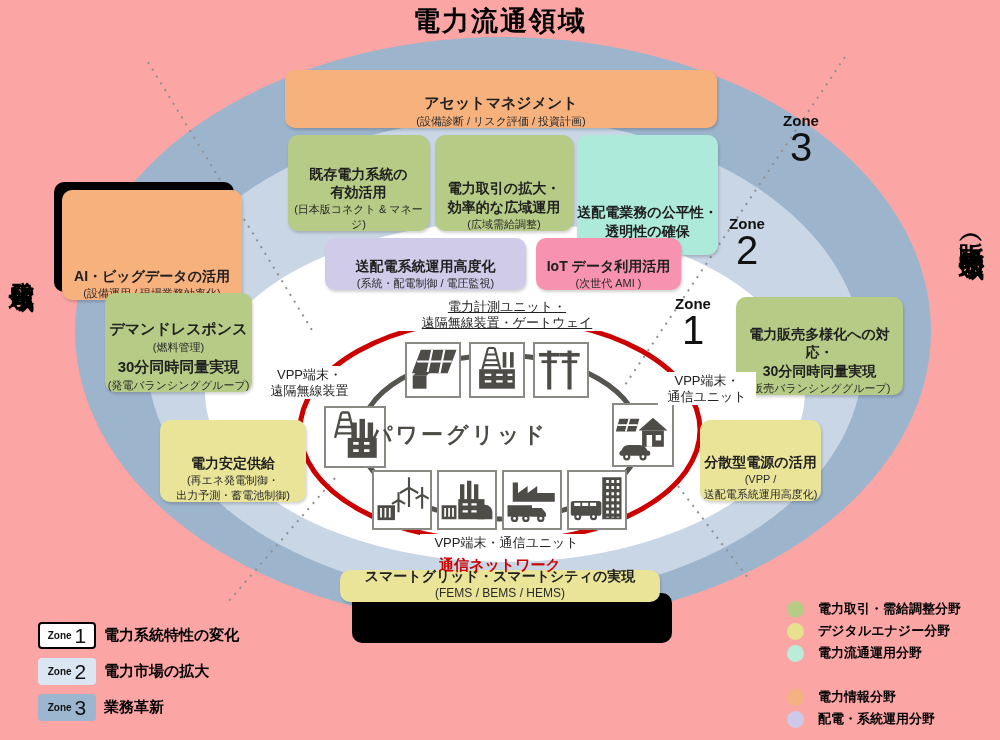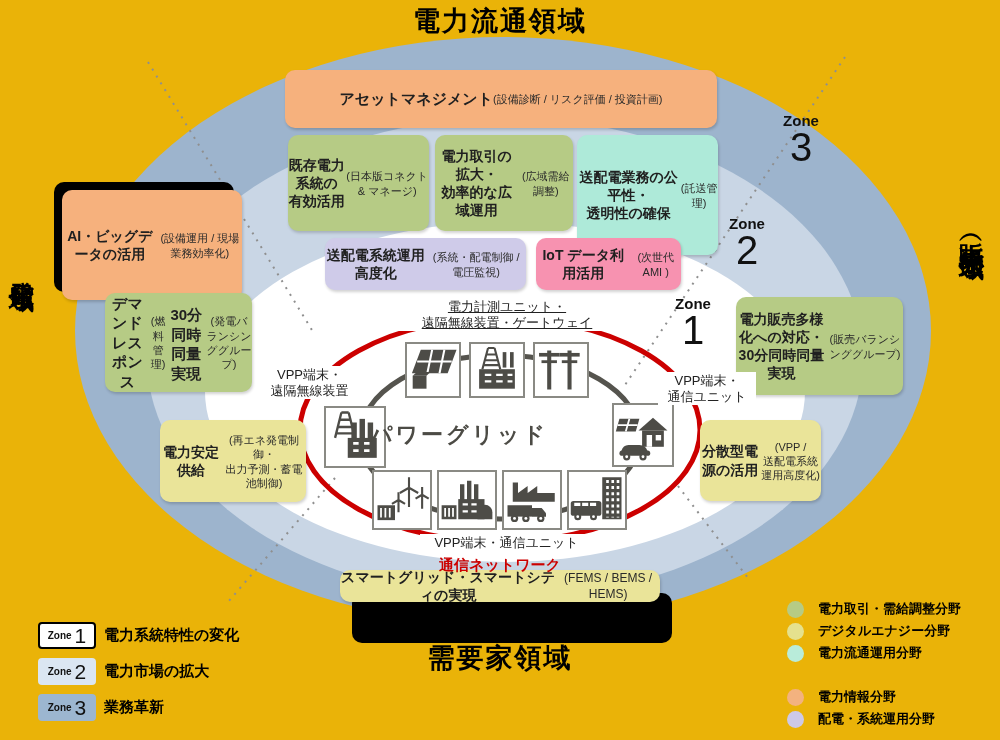--- a/index.html
+++ b/index.html
@@ -1,23 +1,23 @@
 <!DOCTYPE html>
 <html><head>
 <meta charset="utf-8">
 <style>
   html,body{margin:0;padding:0;background:#fff;}
-  #canvas{position:relative;width:1000px;height:740px;background:#eab308;overflow:hidden;
+  #canvas{position:relative;width:1000px;height:740px;background:#fca5a5;overflow:hidden;
           font-family:"Liberation Sans","DejaVu Sans",sans-serif;color:#1c1c1c;}
   svg.bg{position:absolute;left:0;top:0;z-index:0;}
   .pre{white-space:pre-line;}
 
   
-  .box{position:absolute;border-radius:10px;display:flex;flex-direction:row;
-       justify-content:center;align-items:center;text-align:center;z-index:3;
+  .box{position:absolute;border-radius:10px;display:flex;flex-direction:column;
+       justify-content:flex-end;align-items:center;text-align:center;z-index:3;
        line-height:1.3;box-shadow:1px 2px 3px rgba(0,0,0,.18);}
   .box .t{font-size:14px;font-weight:600;color:#202020;}
   .box .t.big{font-size:15px;}
   .box .s{font-size:11px;color:#2a2a2a;margin-top:1px;}
   .orange{background:#f6b17d;} .green{background:#b6cb85;} .teal{background:#aeead9;}
   .lav{background:#cfcbe9;} .pink{background:#f792b0;} .yellow{background:#eae499;}
   .shadowblk{position:absolute;border-radius:10px;background:#000;z-index:2;}
 
   
   .dtitle{position:absolute;font-weight:bold;color:#000;z-index:4;letter-spacing:2px;}
@@ -71,21 +71,20 @@
       <line x1="335" y1="478" x2="228" y2="602"></line>
       <line x1="678" y1="486" x2="748" y2="578"></line>
     </g>
     <ellipse cx="500" cy="430" rx="200" ry="112" fill="none" stroke="#cc0000" stroke-width="5"></ellipse>
     <ellipse cx="500" cy="437" rx="140" ry="82" fill="none" stroke="#55544e" stroke-width="5"></ellipse>
   </svg>
 
   <div class="dtitle h" style="left:0;top:3px;">電力流通領域</div>
   <div class="dtitle v" style="left:6px;top:262px;height:190px;">発電領域</div>
   <div class="dtitle v" style="left:956px;top:222px;height:300px;">販売（小売）領域</div>
-  <div class="dtitle h" style="left:0;top:640px;">需要家領域</div>
 
   <div class="mapzone" style="left:658px;top:296px;">
     <div class="w">Zone</div>
     <div class="n">1</div>
   </div>
   <div class="mapzone" style="left:712px;top:216px;">
     <div class="w">Zone</div>
     <div class="n">2</div>
   </div>
   <div class="mapzone" style="left:766px;top:113px;">

